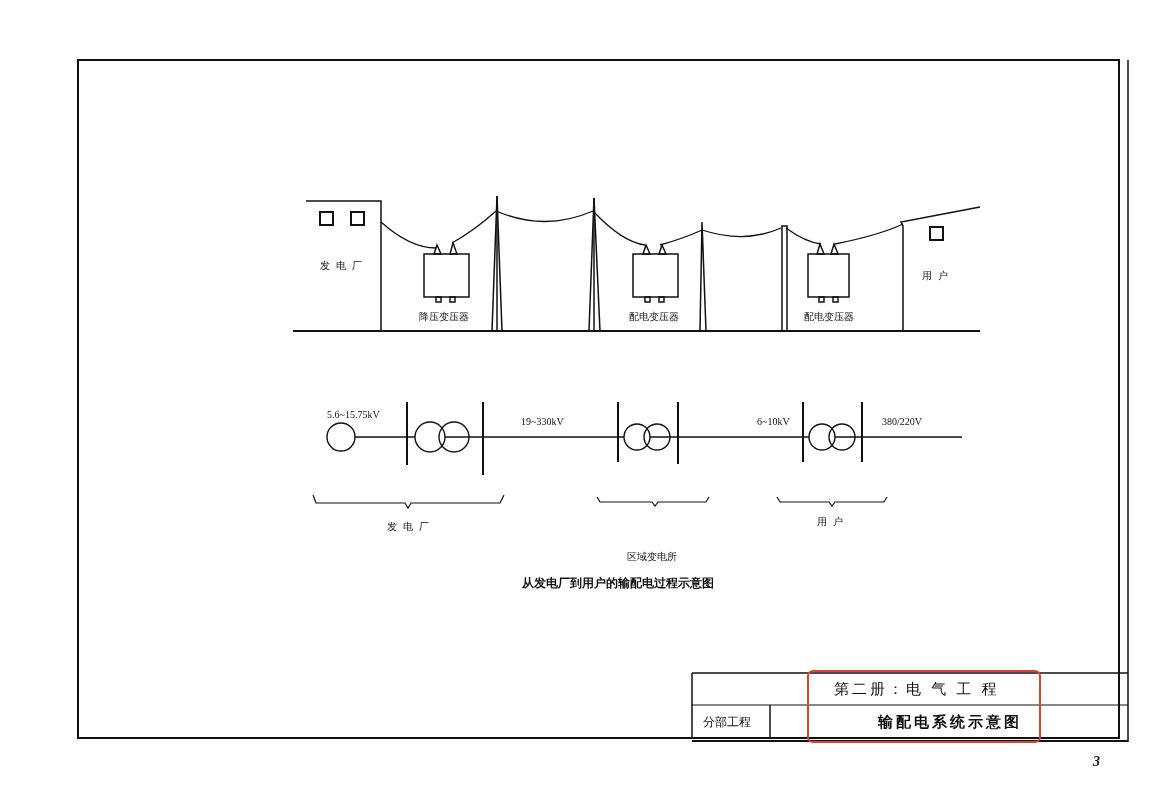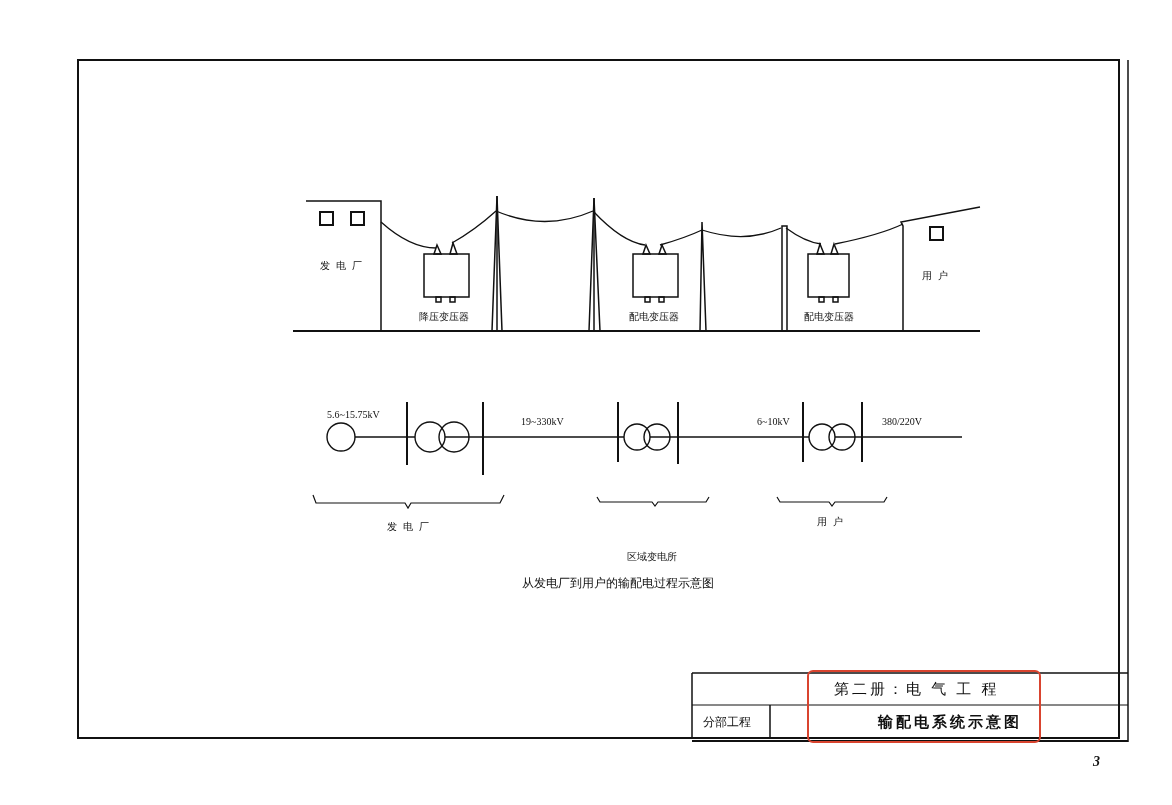--- a/index.html
+++ b/index.html
@@ -4,21 +4,21 @@
   <style>
     html, body { margin: 0; padding: 0; background: #ffffff; }
     body { width: 1172px; height: 805px; position: relative; overflow: hidden;
            font-family: "DejaVu Serif", "Liberation Serif", serif; color: #111; }
     svg { position: absolute; left: 0; top: 0; }
     .lbl { position: absolute; font-size: 10px; font-weight: normal; white-space: nowrap;
            font-family: "DejaVu Sans", "Liberation Sans", sans-serif; letter-spacing: 0px; }
     .lbl-sp { letter-spacing: 6px; }
     .volt { position: absolute; font-size: 10px; white-space: nowrap;
             font-family: "Liberation Serif", "DejaVu Serif", serif; }
-    .caption { position: absolute; font-size: 12px; white-space: nowrap; font-weight: normal;
+    .caption { position: absolute; font-size: 12px; white-space: nowrap; font-weight: bold;
                font-family: "DejaVu Sans", "Liberation Sans", sans-serif; }
     .tb-text { position: absolute; white-space: nowrap;
                font-family: Liberation Sans, sans-serif; }
     .tb-vol { font-size: 15px; letter-spacing: 3px; }
     .tb-name { font-size: 15px; letter-spacing: 3px; font-weight: bold; }
     .tb-div { font-size: 12px; }
     .page-num { position: absolute; font-size: 14px; font-style: italic; font-weight: bold;
                 font-family: "Liberation Serif", "DejaVu Serif", serif; }
     .highlight { position: absolute; border: 2.5px solid #d9442f; border-radius: 6px; }
   </style>

